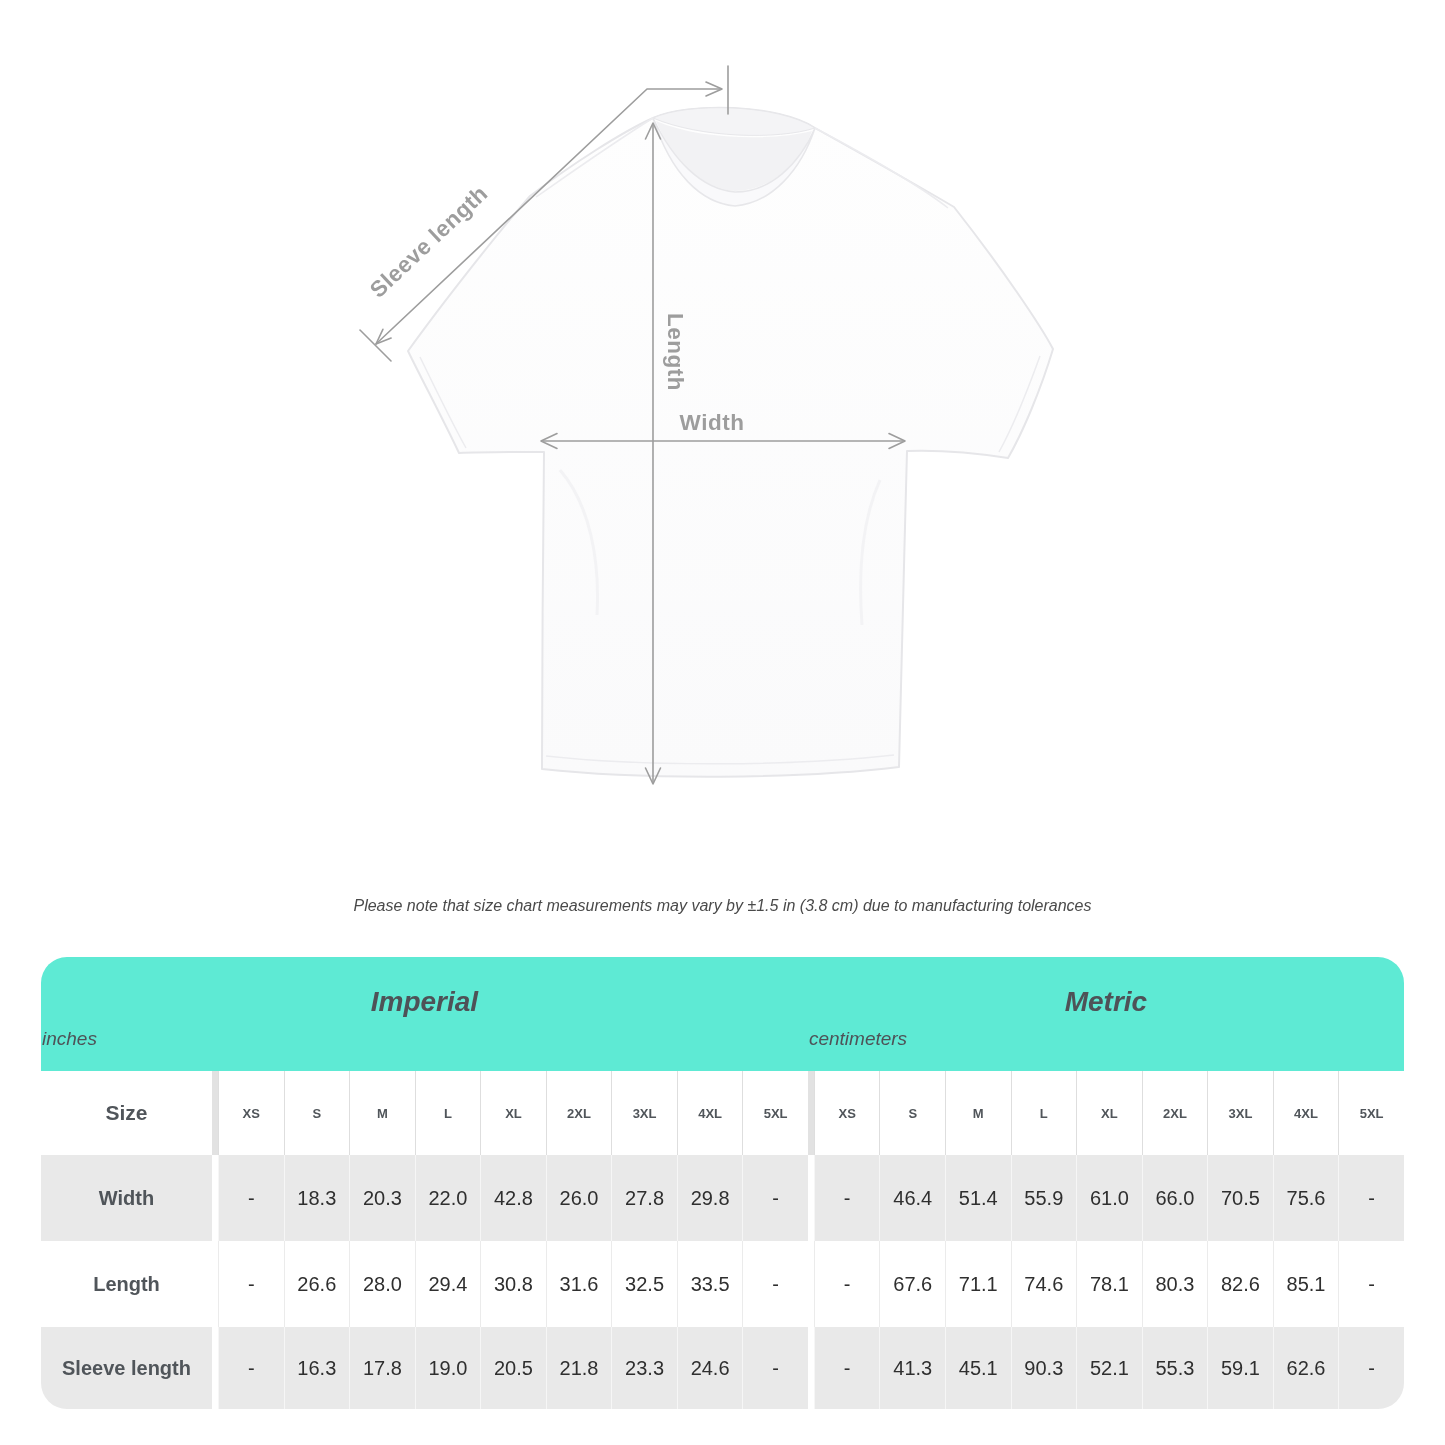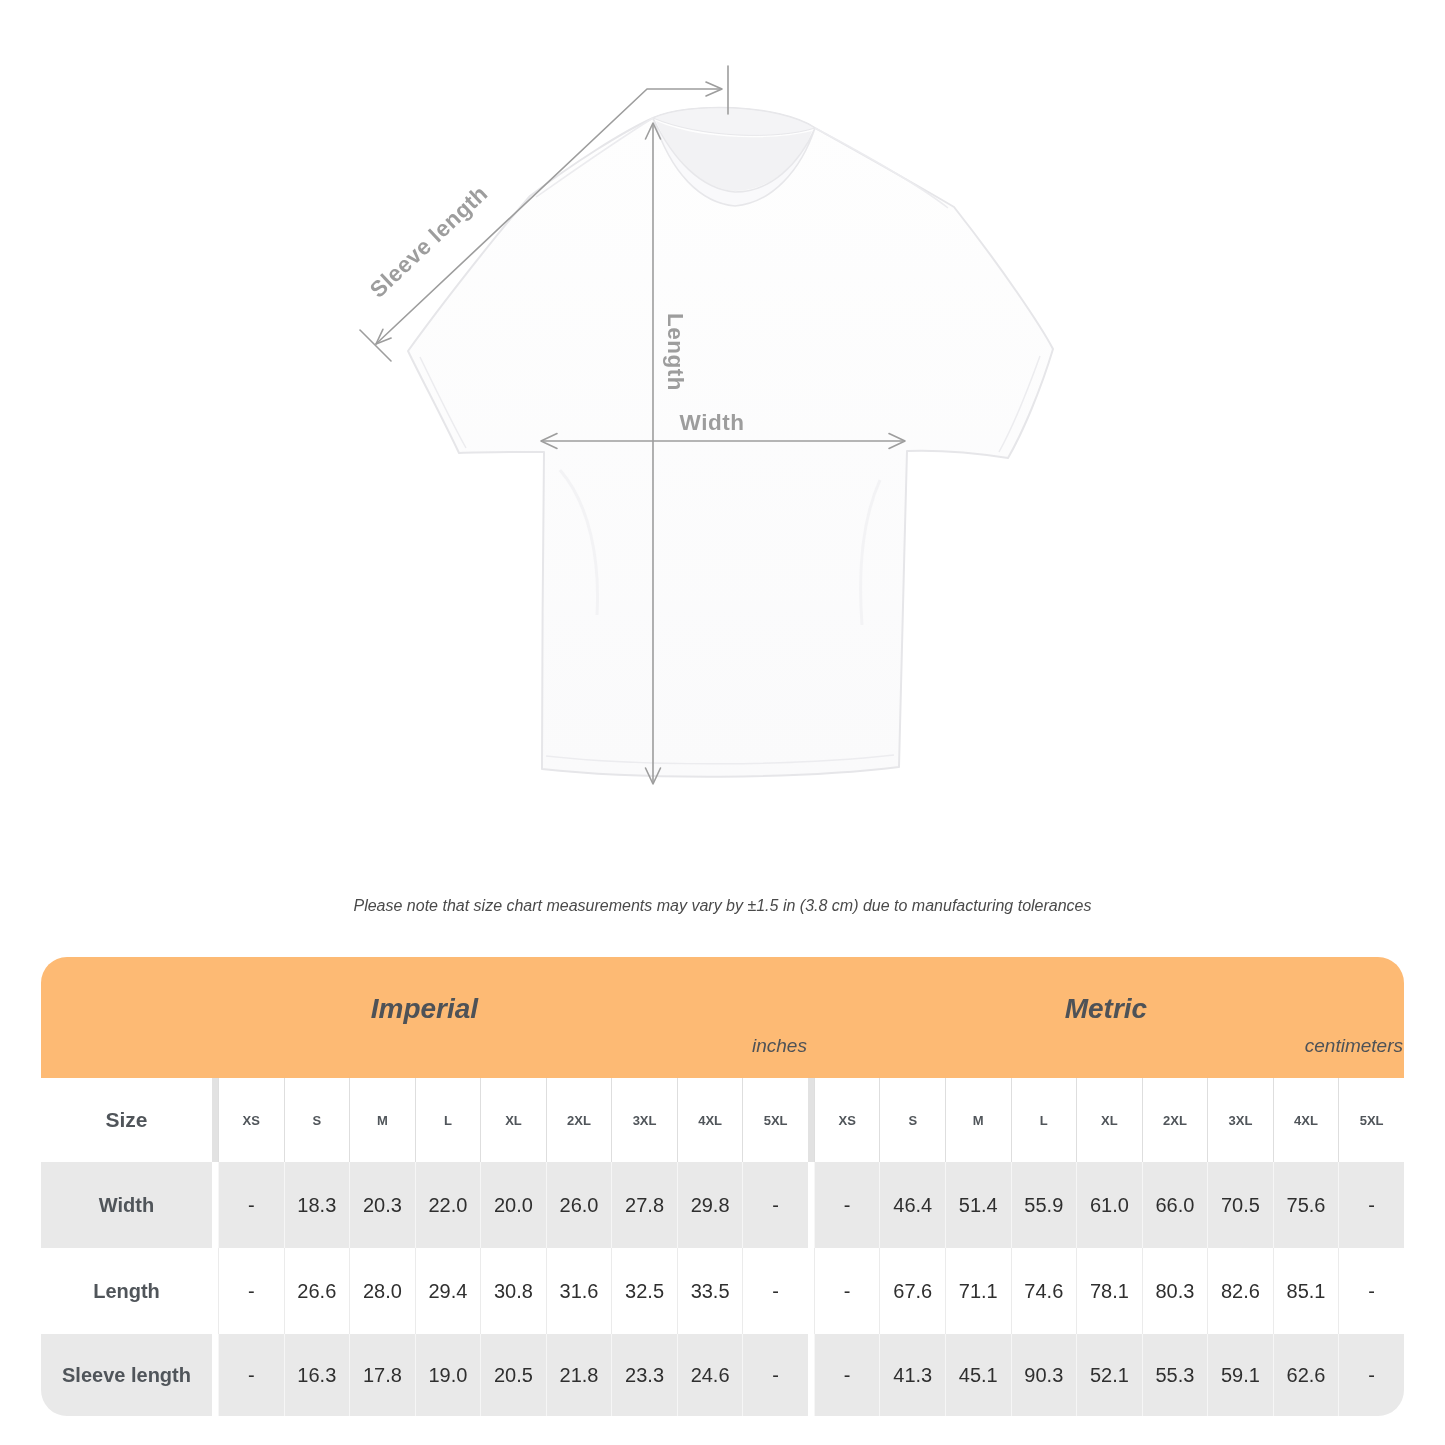--- a/index.html
+++ b/index.html
@@ -51,38 +51,38 @@
     overflow: hidden;
   }
   table.size-table {
     width: 100%;
     border-collapse: separate;
     border-spacing: 0;
     table-layout: fixed;
   }
   .band-row th {
     height: 105px;
-    background: #fdba74;
+    background: #5eead4;
     vertical-align: middle;
-    padding-top: 15px;
+    padding-top: 8px;
     font-weight: normal;
   }
   .group-name {
     font-size: 28px;
     font-weight: bold;
     font-style: italic;
     color: #4e5257;
     text-align: center;
   }
   .group-unit {
     margin-top: 10px;
     font-size: 19px;
     font-style: italic;
     color: #4e5257;
-    text-align: right;
+    text-align: left;
   }
   .size-row { height: 84px; }
   .size-row td {
     background: #ffffff;
     text-align: center;
     vertical-align: middle;
     font-size: 13px;
     font-weight: bold;
     color: #50555a;
     border-left: 1px solid #dedede;
@@ -257,21 +257,21 @@
       </thead>
       <tbody>
 
       <tr class="body-row row-gray">
             <td class="row-label">Width</td>
             <td class="spacer"></td>
             <td class="val">-</td>
             <td class="val">18.3</td>
             <td class="val">20.3</td>
             <td class="val">22.0</td>
-            <td class="val">20.0</td>
+            <td class="val">42.8</td>
             <td class="val">26.0</td>
             <td class="val">27.8</td>
             <td class="val">29.8</td>
             <td class="val">-</td>
             <td class="spacer"></td>
             <td class="val">-</td>
             <td class="val">46.4</td>
             <td class="val">51.4</td>
             <td class="val">55.9</td>
             <td class="val">61.0</td>

